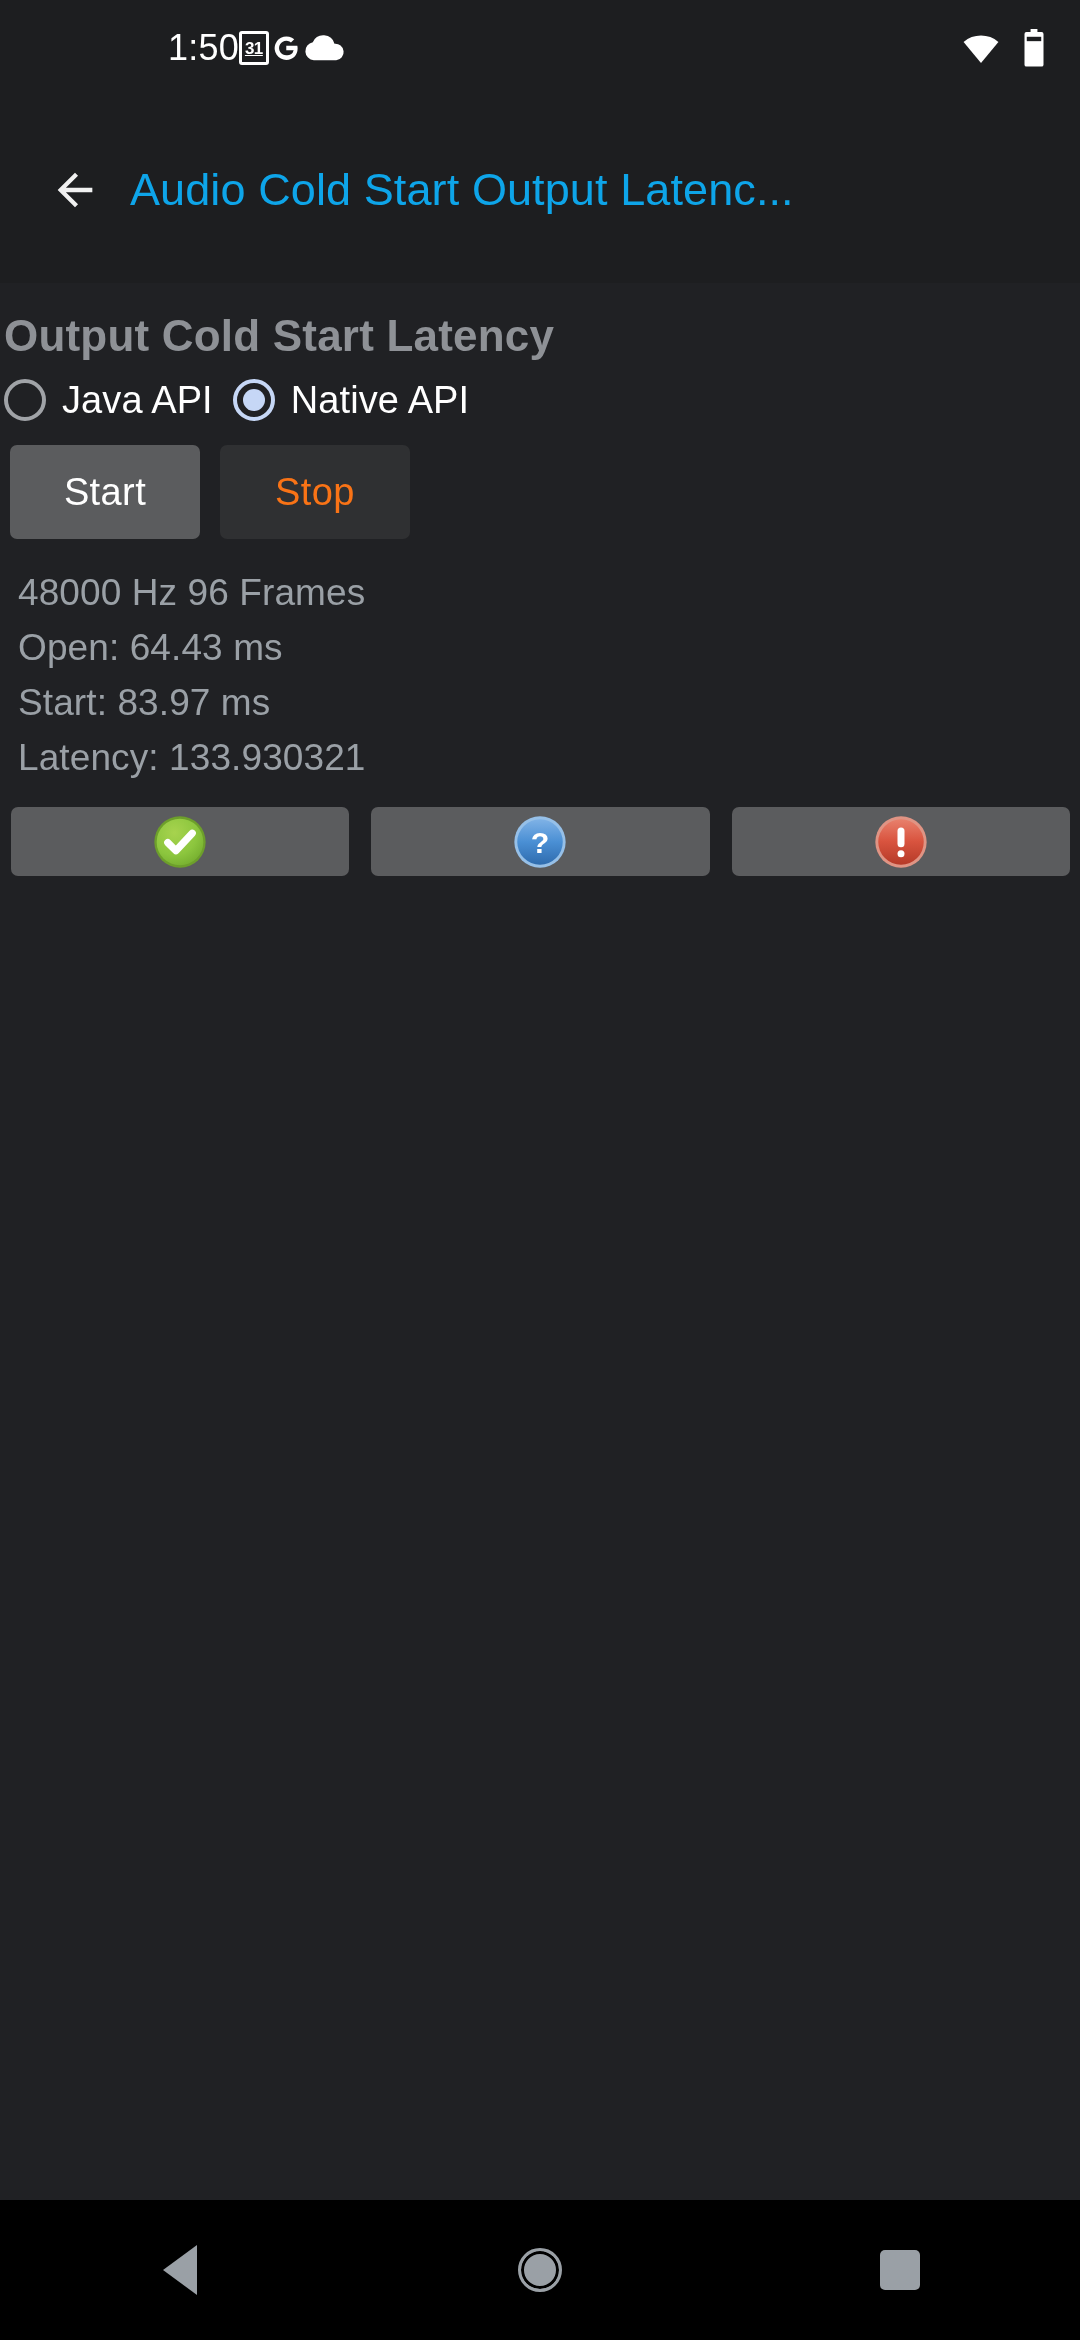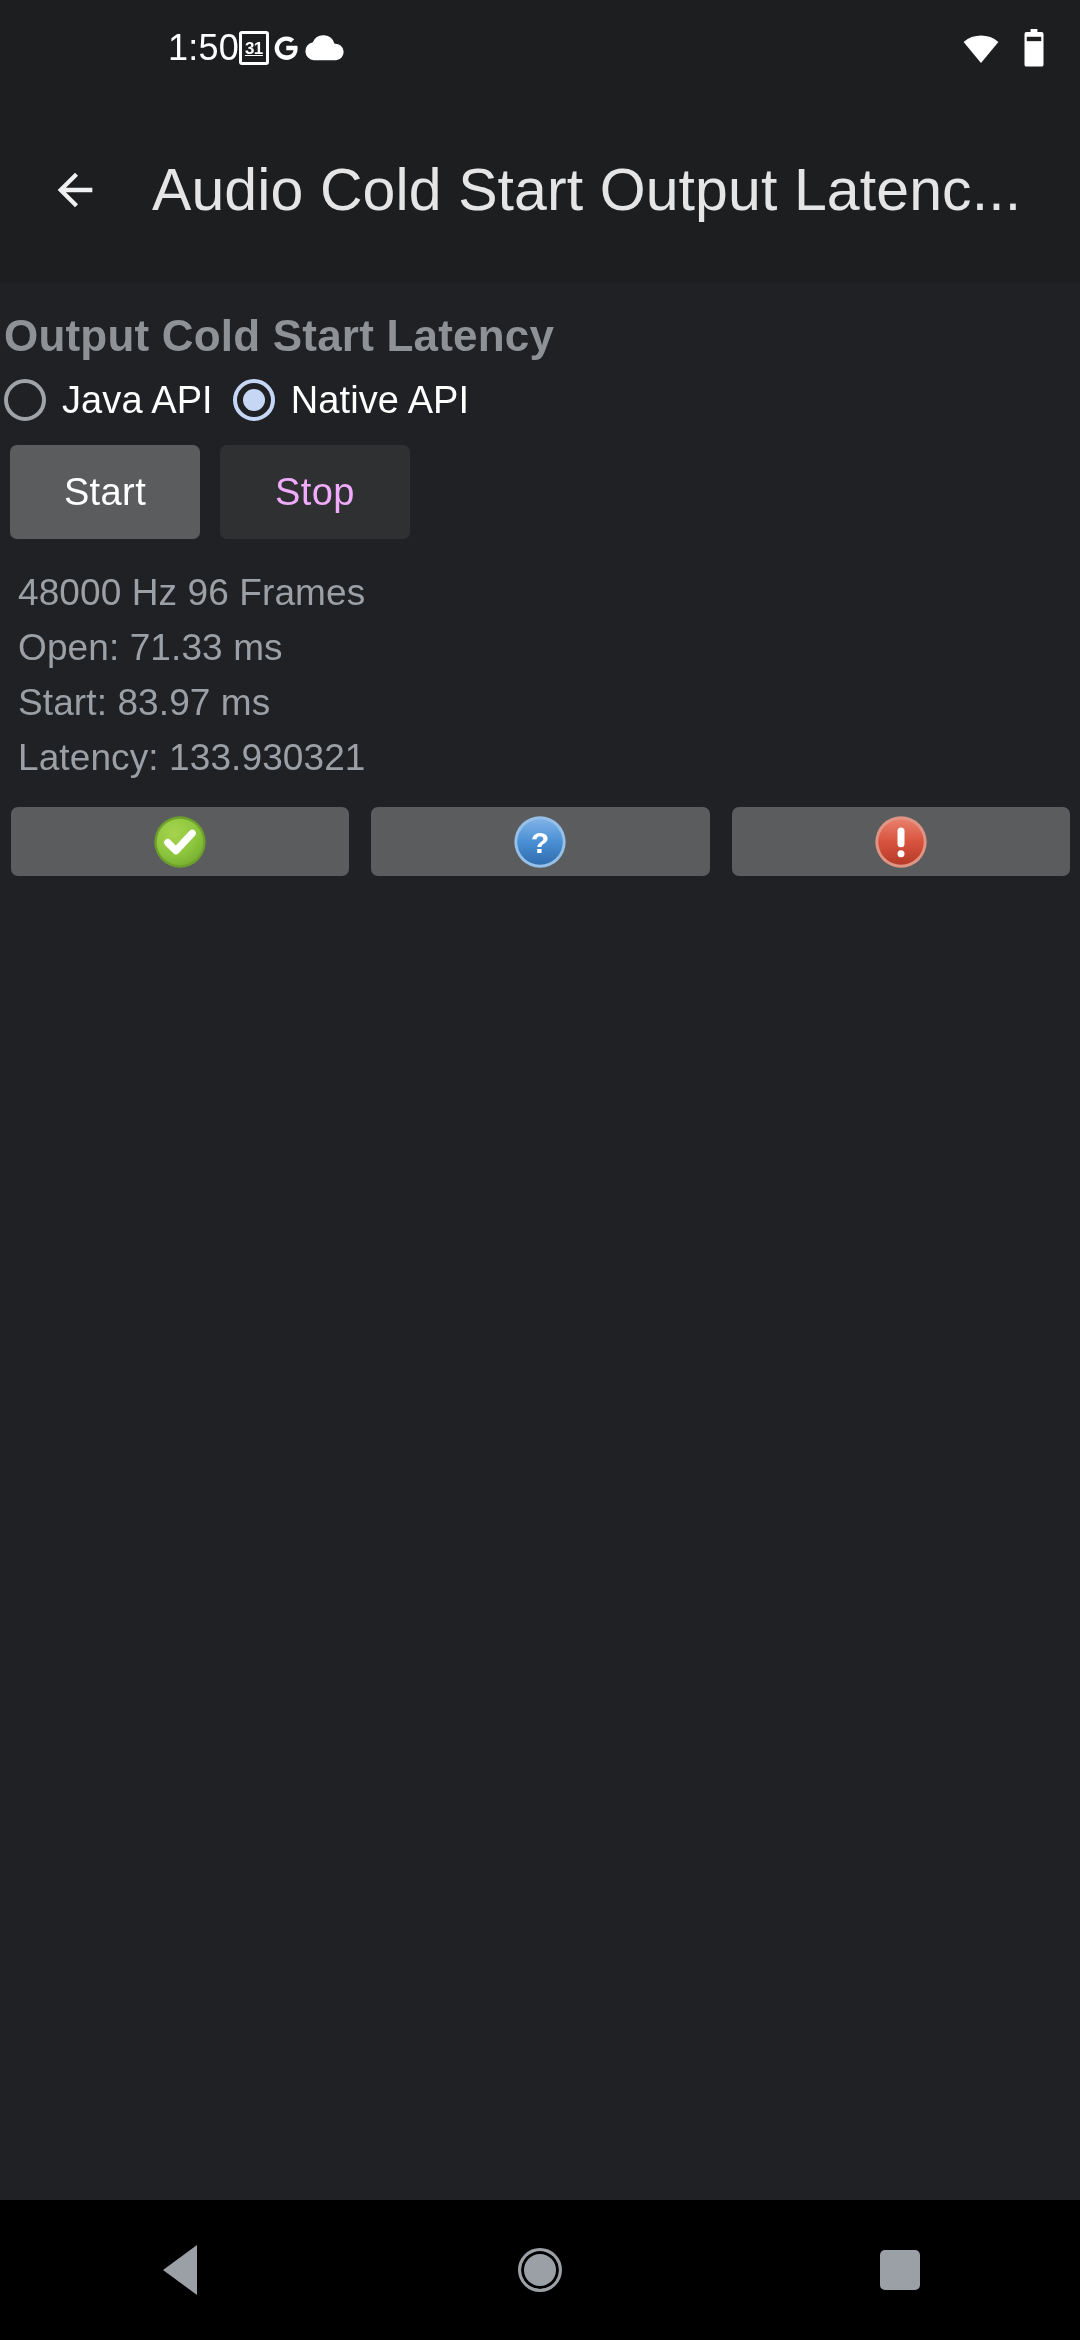--- a/index.html
+++ b/index.html
@@ -87,25 +87,24 @@
   }
   .back-btn {
     width: 110px; height: 110px;
     margin-left: 20px;
     display: flex;
     align-items: center;
     justify-content: center;
     border-radius: 55px;
   }
   .app-title {
-    color: #e5e5e5;
-    font-size: 59px;
+    color: #0ea5e9;
+    font-size: 45px;
     font-weight: 500;
     letter-spacing: 0.1px;
-    margin-left: 22px;
     white-space: nowrap;
     overflow: hidden;
   }
 
   
   .content {
     position: absolute;
     left: 0; top: 283px;
     width: 1080px;
     height: 1917px;
@@ -176,21 +175,21 @@
     letter-spacing: 0.4px;
     box-sizing: border-box;
     padding: 3px 34px;
   }
   .mbtn.enabled {
     background: #5b5c5e;
     color: #ffffff;
   }
   .mbtn.disabled {
     background: #2f3032;
-    color: #f0abfc;
+    color: #f97316;
   }
   .mbtn + .mbtn { margin-left: 20px; }
 
   
   .results {
     margin: 26px 0 0 18px;
   }
   .results div {
     color: #9aa0a6;
     font-size: 37px;
@@ -312,21 +311,21 @@
       </div>
     </div>
 
     <div class="btn-row">
       <div class="mbtn enabled">Start</div>
       <div class="mbtn disabled">Stop</div>
     </div>
 
     <div class="results">
       <div>48000 Hz 96 Frames</div>
-      <div>Open: 71.33 ms</div>
+      <div>Open: 64.43 ms</div>
       <div>Start: 83.97 ms</div>
       <div>Latency: 133.930321</div>
     </div>
 
     <div class="icon-btn-row">
       <div class="icon-btn">
         <svg class="gicon" viewBox="0 0 48 48" aria-hidden="true">
           <defs>
             <radialGradient id="gGreen" cx="38%" cy="30%" r="78%">
               <stop offset="0%" stop-color="#a7d34e"></stop>

